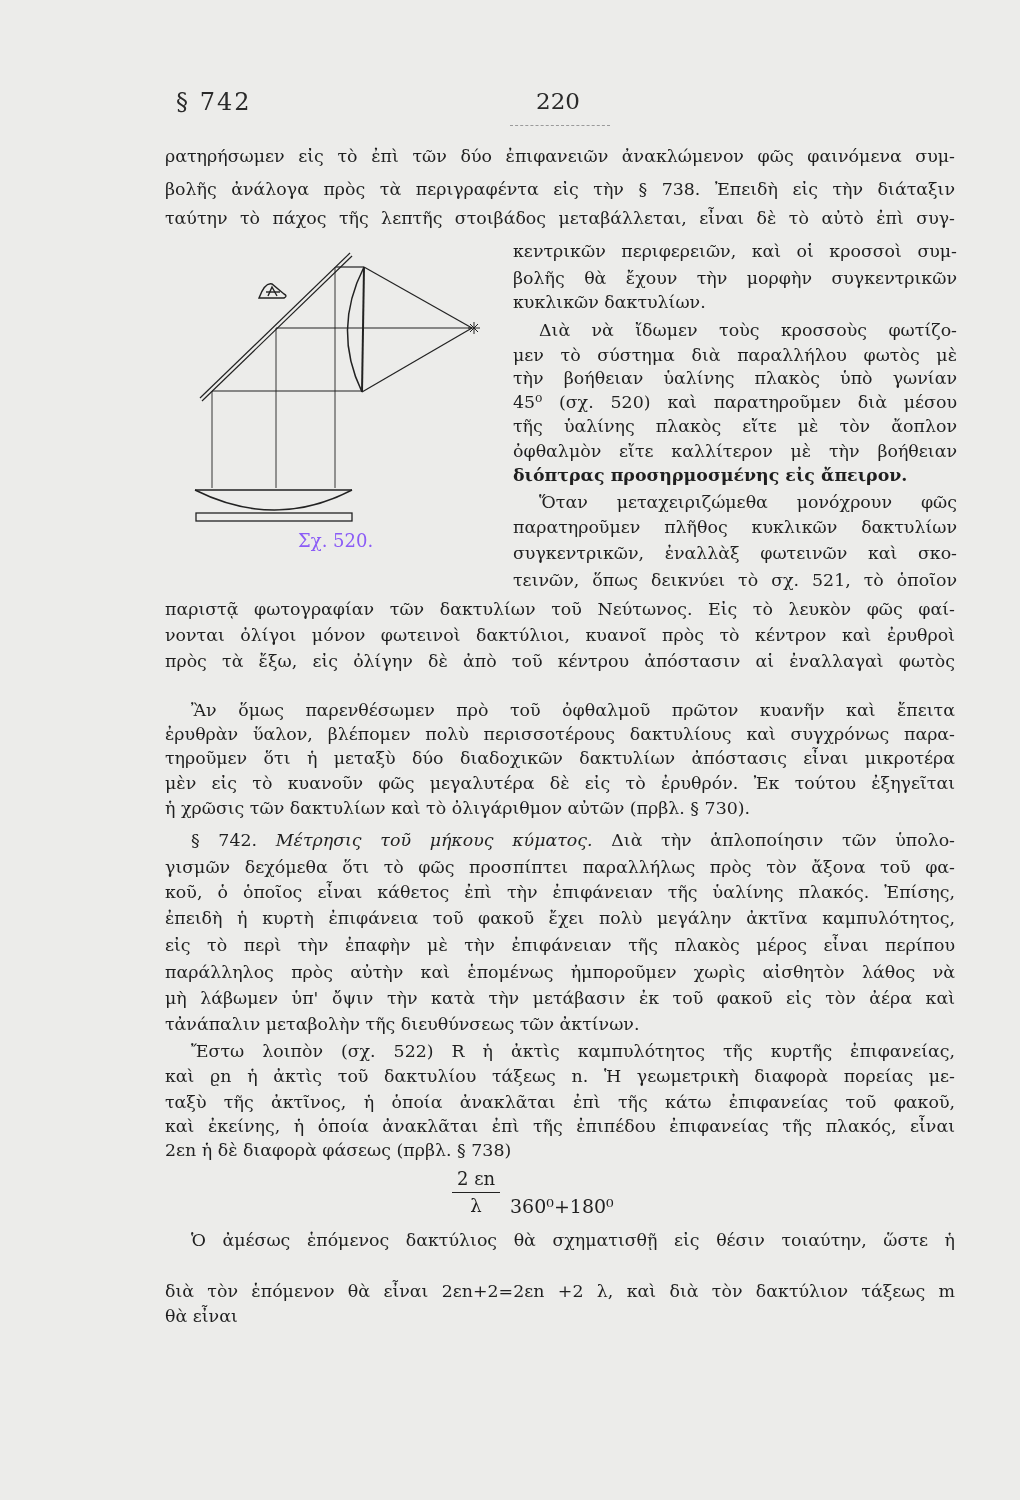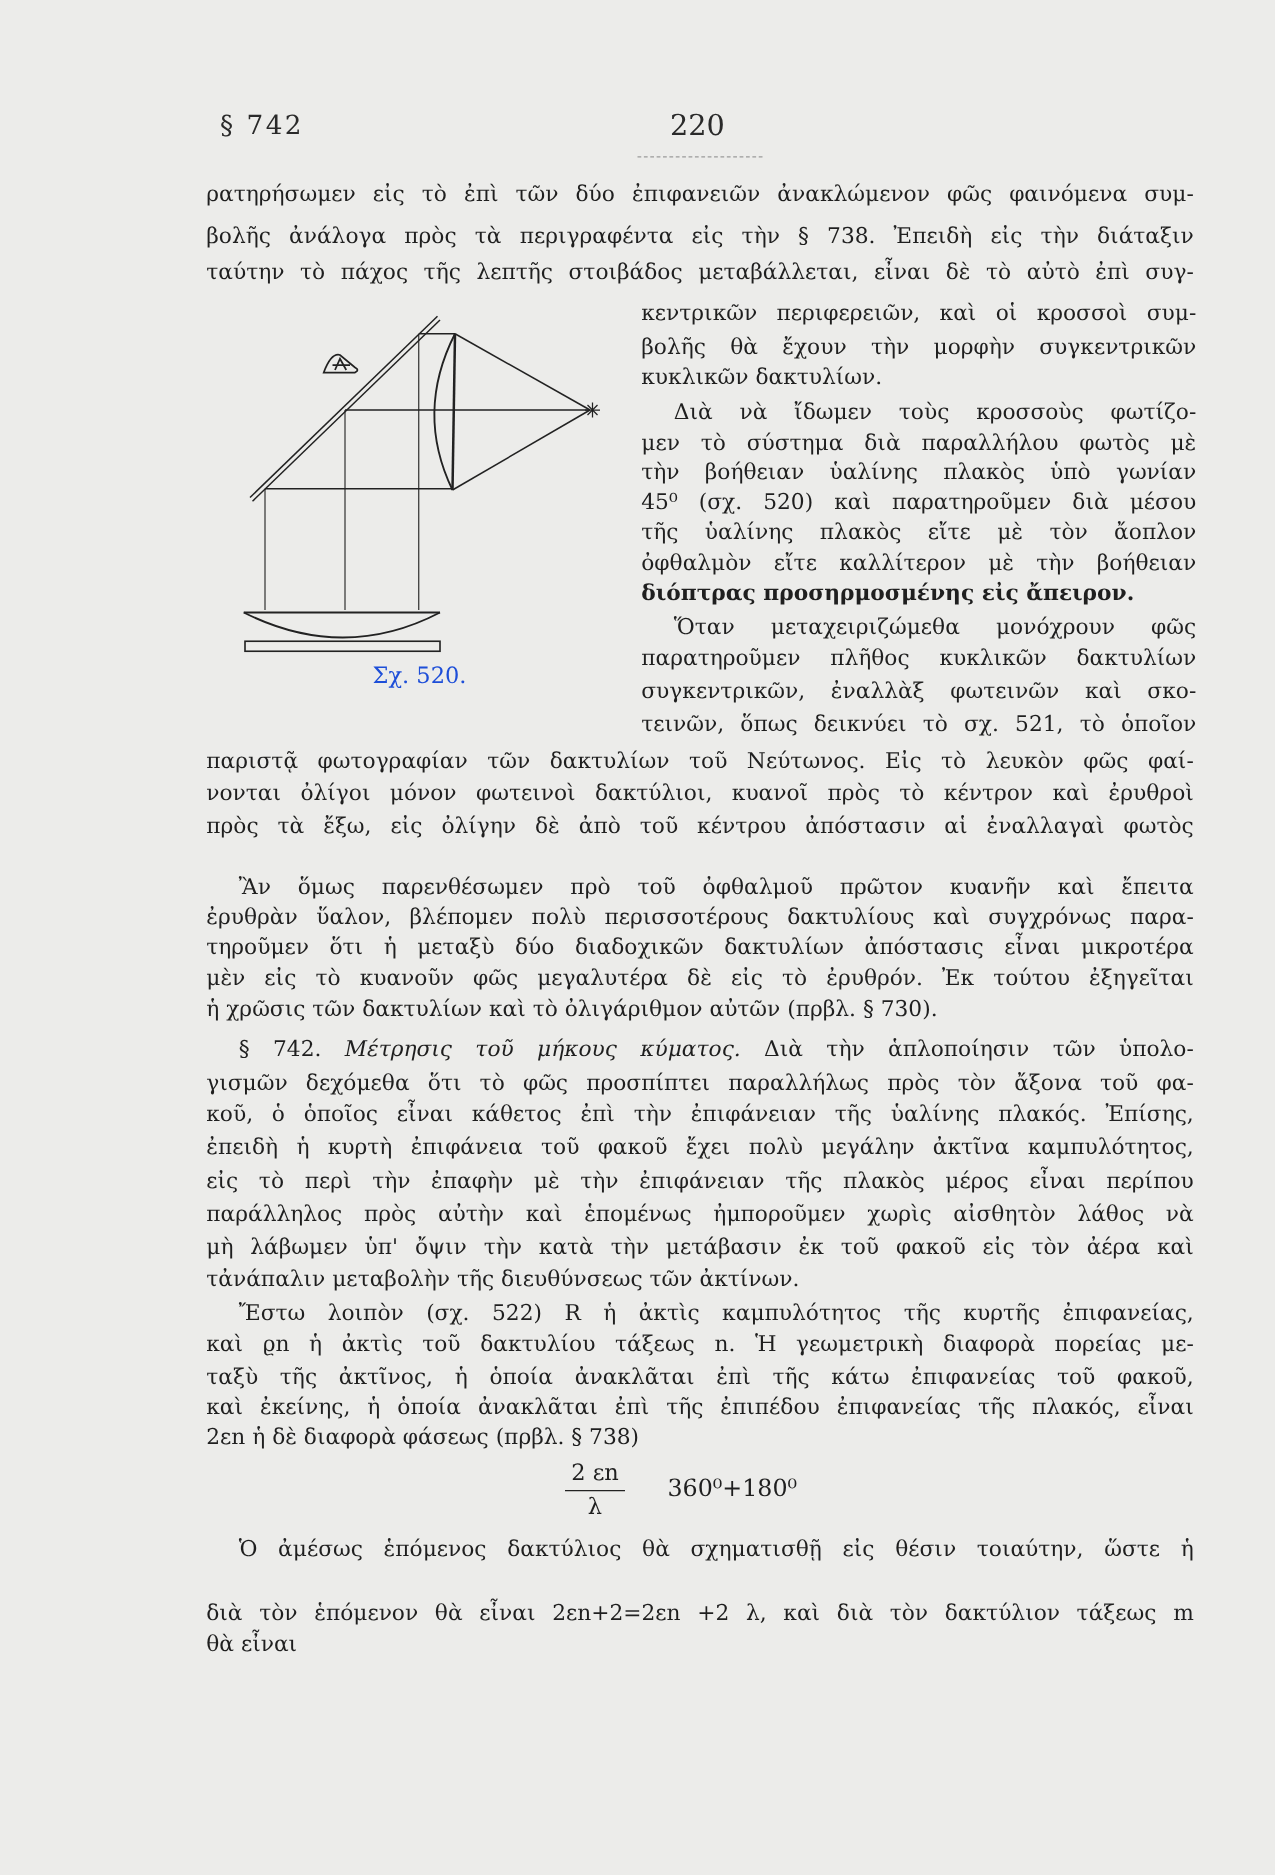--- a/index.html
+++ b/index.html
@@ -5,46 +5,46 @@
   html, body { margin: 0; padding: 0; }
   body {
     width: 1020px; height: 1500px;
     background: #ececea;
     position: relative;
     overflow: hidden;
     font-family: "DejaVu Serif", "Liberation Serif", serif;
     color: #1f1f1f;
   }
   .page { position: absolute; left: 0; top: 0; width: 1020px; height: 1500px; }
-  .hdr-left { position: absolute; left: 176px; top: 88px; font-size: 21px; letter-spacing: 2px; color: #2a2a2a; }
+  .hdr-left { position: absolute; left: 176px; top: 88px; font-size: 24px; letter-spacing: 2px; color: #2a2a2a; }
   .hdr-num { position: absolute; left: 536px; top: 88px; font-size: 23px; color: #2a2a2a; }
   .hdr-rule { position: absolute; left: 510px; top: 125px; width: 100px; height: 0; border-top: 1px dashed #9a9a9a; }
 
   .line {
     position: absolute;
     font-size: 17.4px;
     line-height: 24px;
     white-space: nowrap;
   }
   .full { left: 165px; width: 790px; text-align: justify; text-align-last: justify; }
   .narrow { left: 513px; width: 444px; text-align: justify; text-align-last: justify; }
   .last { text-align-last: left !important; }
   .indent { padding-left: 26px; box-sizing: border-box; }
   .bold { font-weight: bold; }
   .it-b { font-style: italic; font-weight: normal; }
 
   .figure { position: absolute; left: 180px; top: 240px; width: 320px; height: 330px; }
-  .caption { position: absolute; left: 298px; top: 530px; font-size: 18px; color: #1d4ed8; }
+  .caption { position: absolute; left: 298px; top: 530px; font-size: 18px; color: #8b5cf6; }
 
   .formula { position: absolute; left: 452px; top: 1168px; width: 220px; height: 60px; }
   .frac { position: absolute; left: 0; top: 0; width: 48px; text-align: center; font-size: 18px; }
   .frac .num { display: block; line-height: 22px; }
   .frac .bar { display: block; border-top: 1.4px solid #222; margin: 2px 0; }
   .frac .den { display: block; line-height: 22px; }
-  .formula .rhs { position: absolute; left: 58px; top: 12px; font-size: 19px; margin-left: 24px; }
+  .formula .rhs { position: absolute; left: 58px; top: 27px; font-size: 19px; }
 </style>
 </head>
 <body>
 
 <div class="page">
 
   <div class="hdr-left">§ 742</div>
   <div class="hdr-num">220</div>
   <div class="hdr-rule"></div>
 

